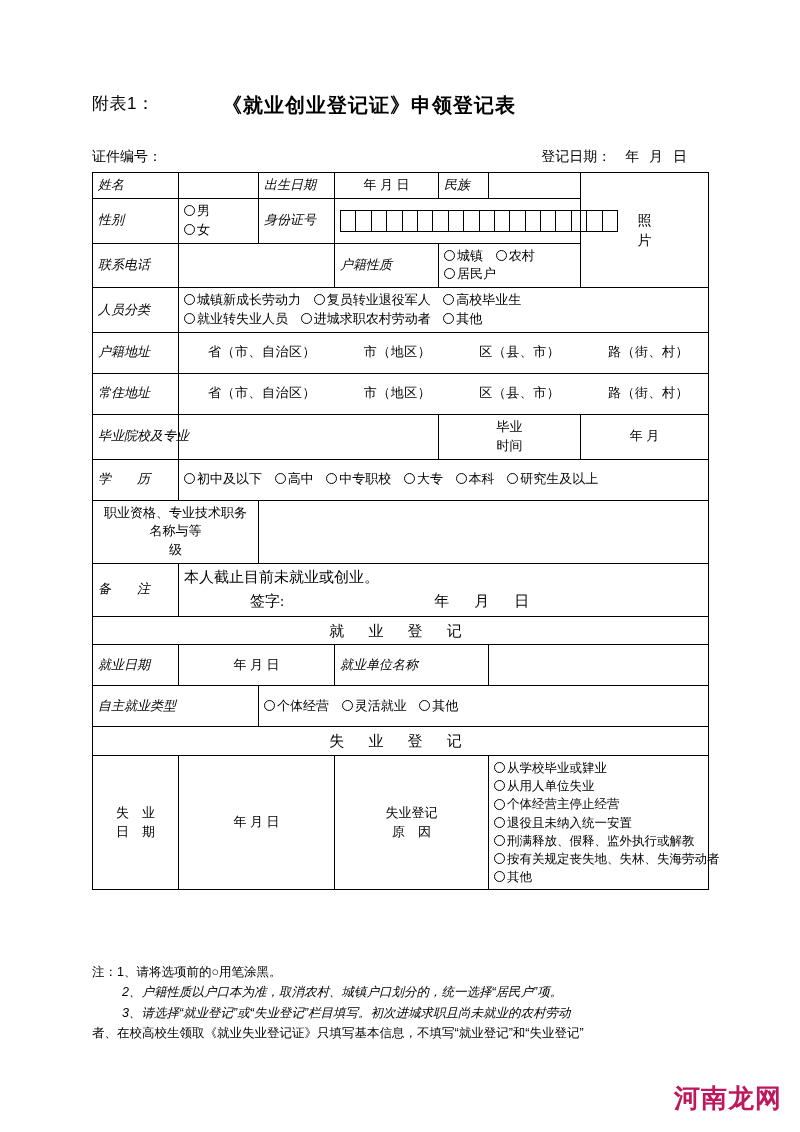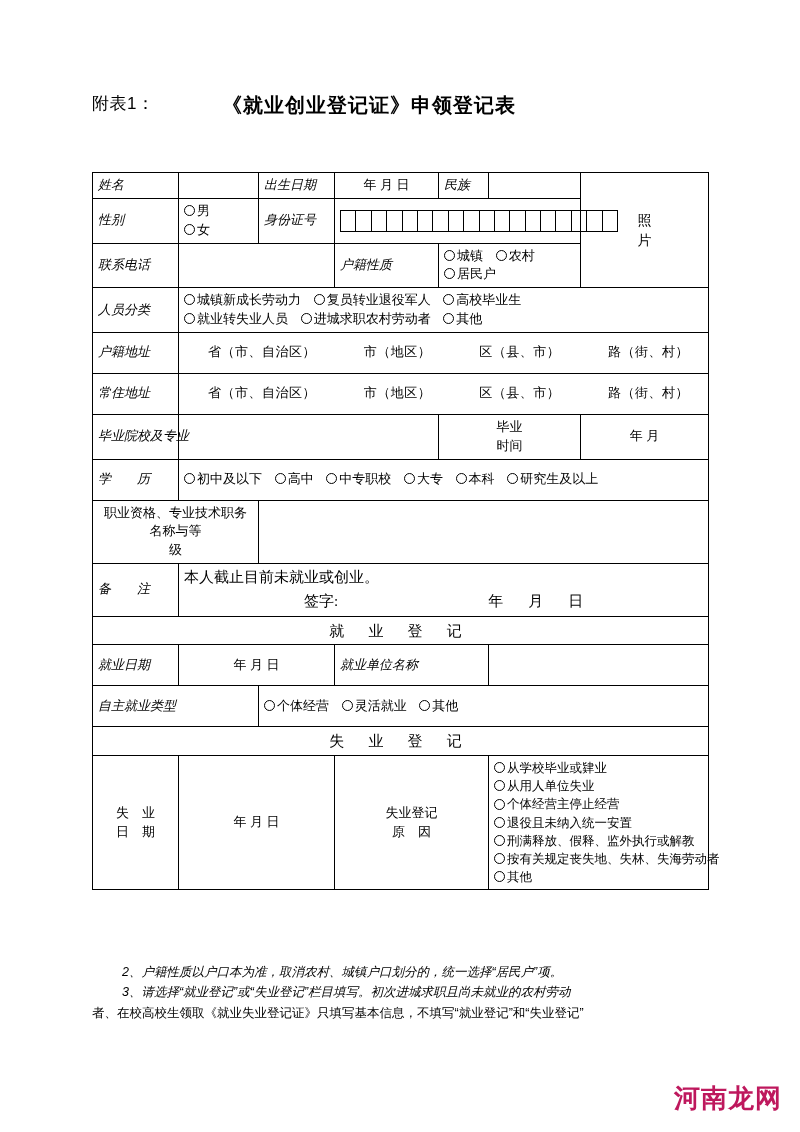--- a/index.html
+++ b/index.html
@@ -132,21 +132,21 @@
   .blank-cell { }
   .remark-body {
     font-size: 15px;
     line-height: 1.9;
     font-family: Liberation Serif, serif;
   }
   .remark-second {
     display: flex;
     padding-top: 2px;
   }
-  .remark-second .sign { margin-left: 120px; }
+  .remark-second .sign { margin-left: 66px; }
   .remark-second .dt { margin-left: 150px; letter-spacing: 5px; }
   .unemp-reasons {
     font-size: 12.5px;
     line-height: 1.55;
     padding: 4px 2px 4px 4px;
   }
   .unemp-reasons div { white-space: normal; }
   .vstack { line-height: 1.6; }
   .notes {
     position: absolute;
@@ -171,20 +171,26 @@
 </head>
 <body>
 
 <div class="page">
 
   <div class="title-row">
     <div class="attach-label">附表1：</div>
     <div class="doc-title">《就业创业登记证》申领登记表</div>
   </div>
 
+  <div class="subhead">
+    <div class="left">证件编号：</div>
+    <div class="right">
+      <span>登记日期：</span><span class="blanks">年  月  日</span>
+    </div>
+  </div>
 
   <table class="form">
     <colgroup>
       <col style="width:86px">
       <col style="width:80px">
       <col style="width:76px">
       <col style="width:46px">
       <col style="width:58px">
       <col style="width:50px">
       <col style="width:92px">
@@ -378,20 +384,21 @@
         </div>
         <div>
           <span class="opt last"><span class="radio"></span><span>其他</span></span>
         </div>
       </td>
     </tr>
   </tbody>
     </table>
 
   <div class="notes">
+    <div class="n1">注：1、请将选项前的○用笔涂黑。</div>
     <div class="ind">2、户籍性质以户口本为准，取消农村、城镇户口划分的，统一选择“居民户”项。</div>
     <div class="ind">3、请选择“就业登记”或“失业登记”栏目填写。初次进城求职且尚未就业的农村劳动</div>
     <div>者、在校高校生领取《就业失业登记证》只填写基本信息，不填写“就业登记”和“失业登记”</div>
   </div>
 
   <div class="watermark">
     <span>河南龙网</span>
   </div>
 
 </div>

